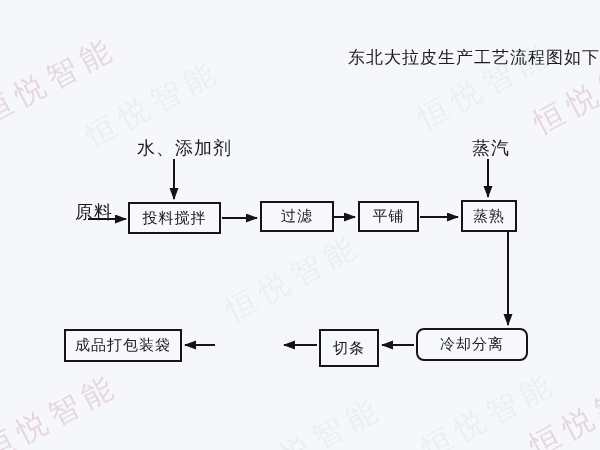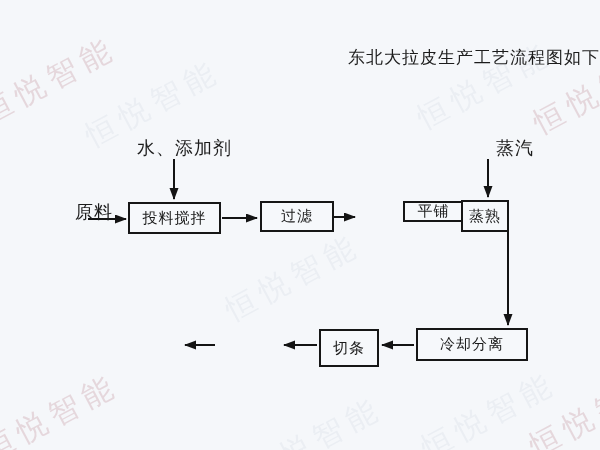--- a/index.html
+++ b/index.html
@@ -58,38 +58,38 @@
     align-items: center;
     justify-content: center;
     font-size: 15px;
     letter-spacing: 1px;
     background: #f6f8fb;
     box-sizing: border-box;
     z-index: 2;
   }
   .n-mix      { left: 128px; top: 202px; width: 93px;  height: 32px; }
   .n-filter   { left: 260px; top: 201px; width: 74px;  height: 31px; }
-  .n-spread   { left: 358px; top: 201px; width: 61px;  height: 21px; margin-left: 45px; }
-  .n-steamck  { left: 461px; top: 200px; width: 48px;  height: 32px; }
+  .n-spread   { left: 358px; top: 201px; width: 61px;  height: 31px; }
+  .n-steamck  { left: 461px; top: 200px; width: 56px;  height: 32px; }
   .n-pack     { left: 64px;  top: 329px; width: 118px; height: 33px; }
   .n-cool     { left: 217px; top: 329px; width: 64px;  height: 32px; }
   .n-cut      { left: 319px; top: 329px; width: 60px;  height: 38px; }
-  .n-coolsep  { left: 416px; top: 328px; width: 112px; height: 33px; }
+  .n-coolsep  { left: 416px; top: 328px; width: 112px; height: 33px; border-radius: 8px; }
   
   .free-label {
     position: absolute;
     font-size: 18px;
     letter-spacing: 1px;
     color: #1c1c1c;
     z-index: 2;
     white-space: nowrap;
   }
   .l-raw   { left: 48px;  top: 200px; margin-left: 27px; }
   .l-water { left: 137px; top: 136px; }
-  .l-steam { left: 496px; top: 136px; }
+  .l-steam { left: 472px; top: 136px; }
   
   svg.edges {
     position: absolute;
     left: 0;
     top: 0;
     z-index: 1;
   }
   svg.edges line {
     stroke: #141414;
     stroke-width: 2;
@@ -131,18 +131,19 @@
     <line x1="317" y1="345" x2="284" y2="345" marker-end="url(#arrow)"></line>
     <line x1="215" y1="345" x2="185" y2="345" marker-end="url(#arrow)"></line>
   </svg>
 
   <div class="node n-mix">投料搅拌</div>
   <div class="node n-filter">过滤</div>
   <div class="node n-spread">平铺</div>
   <div class="node n-steamck">蒸熟</div>
   <div class="node n-coolsep">冷却分离</div>
   <div class="node n-cut">切条</div>
+  <div class="node n-pack">成品打包装袋</div>
 
   <div class="free-label l-raw">原料</div>
   <div class="free-label l-water">水、添加剂</div>
   <div class="free-label l-steam">蒸汽</div>
 
 </div>
 
 </body></html>

